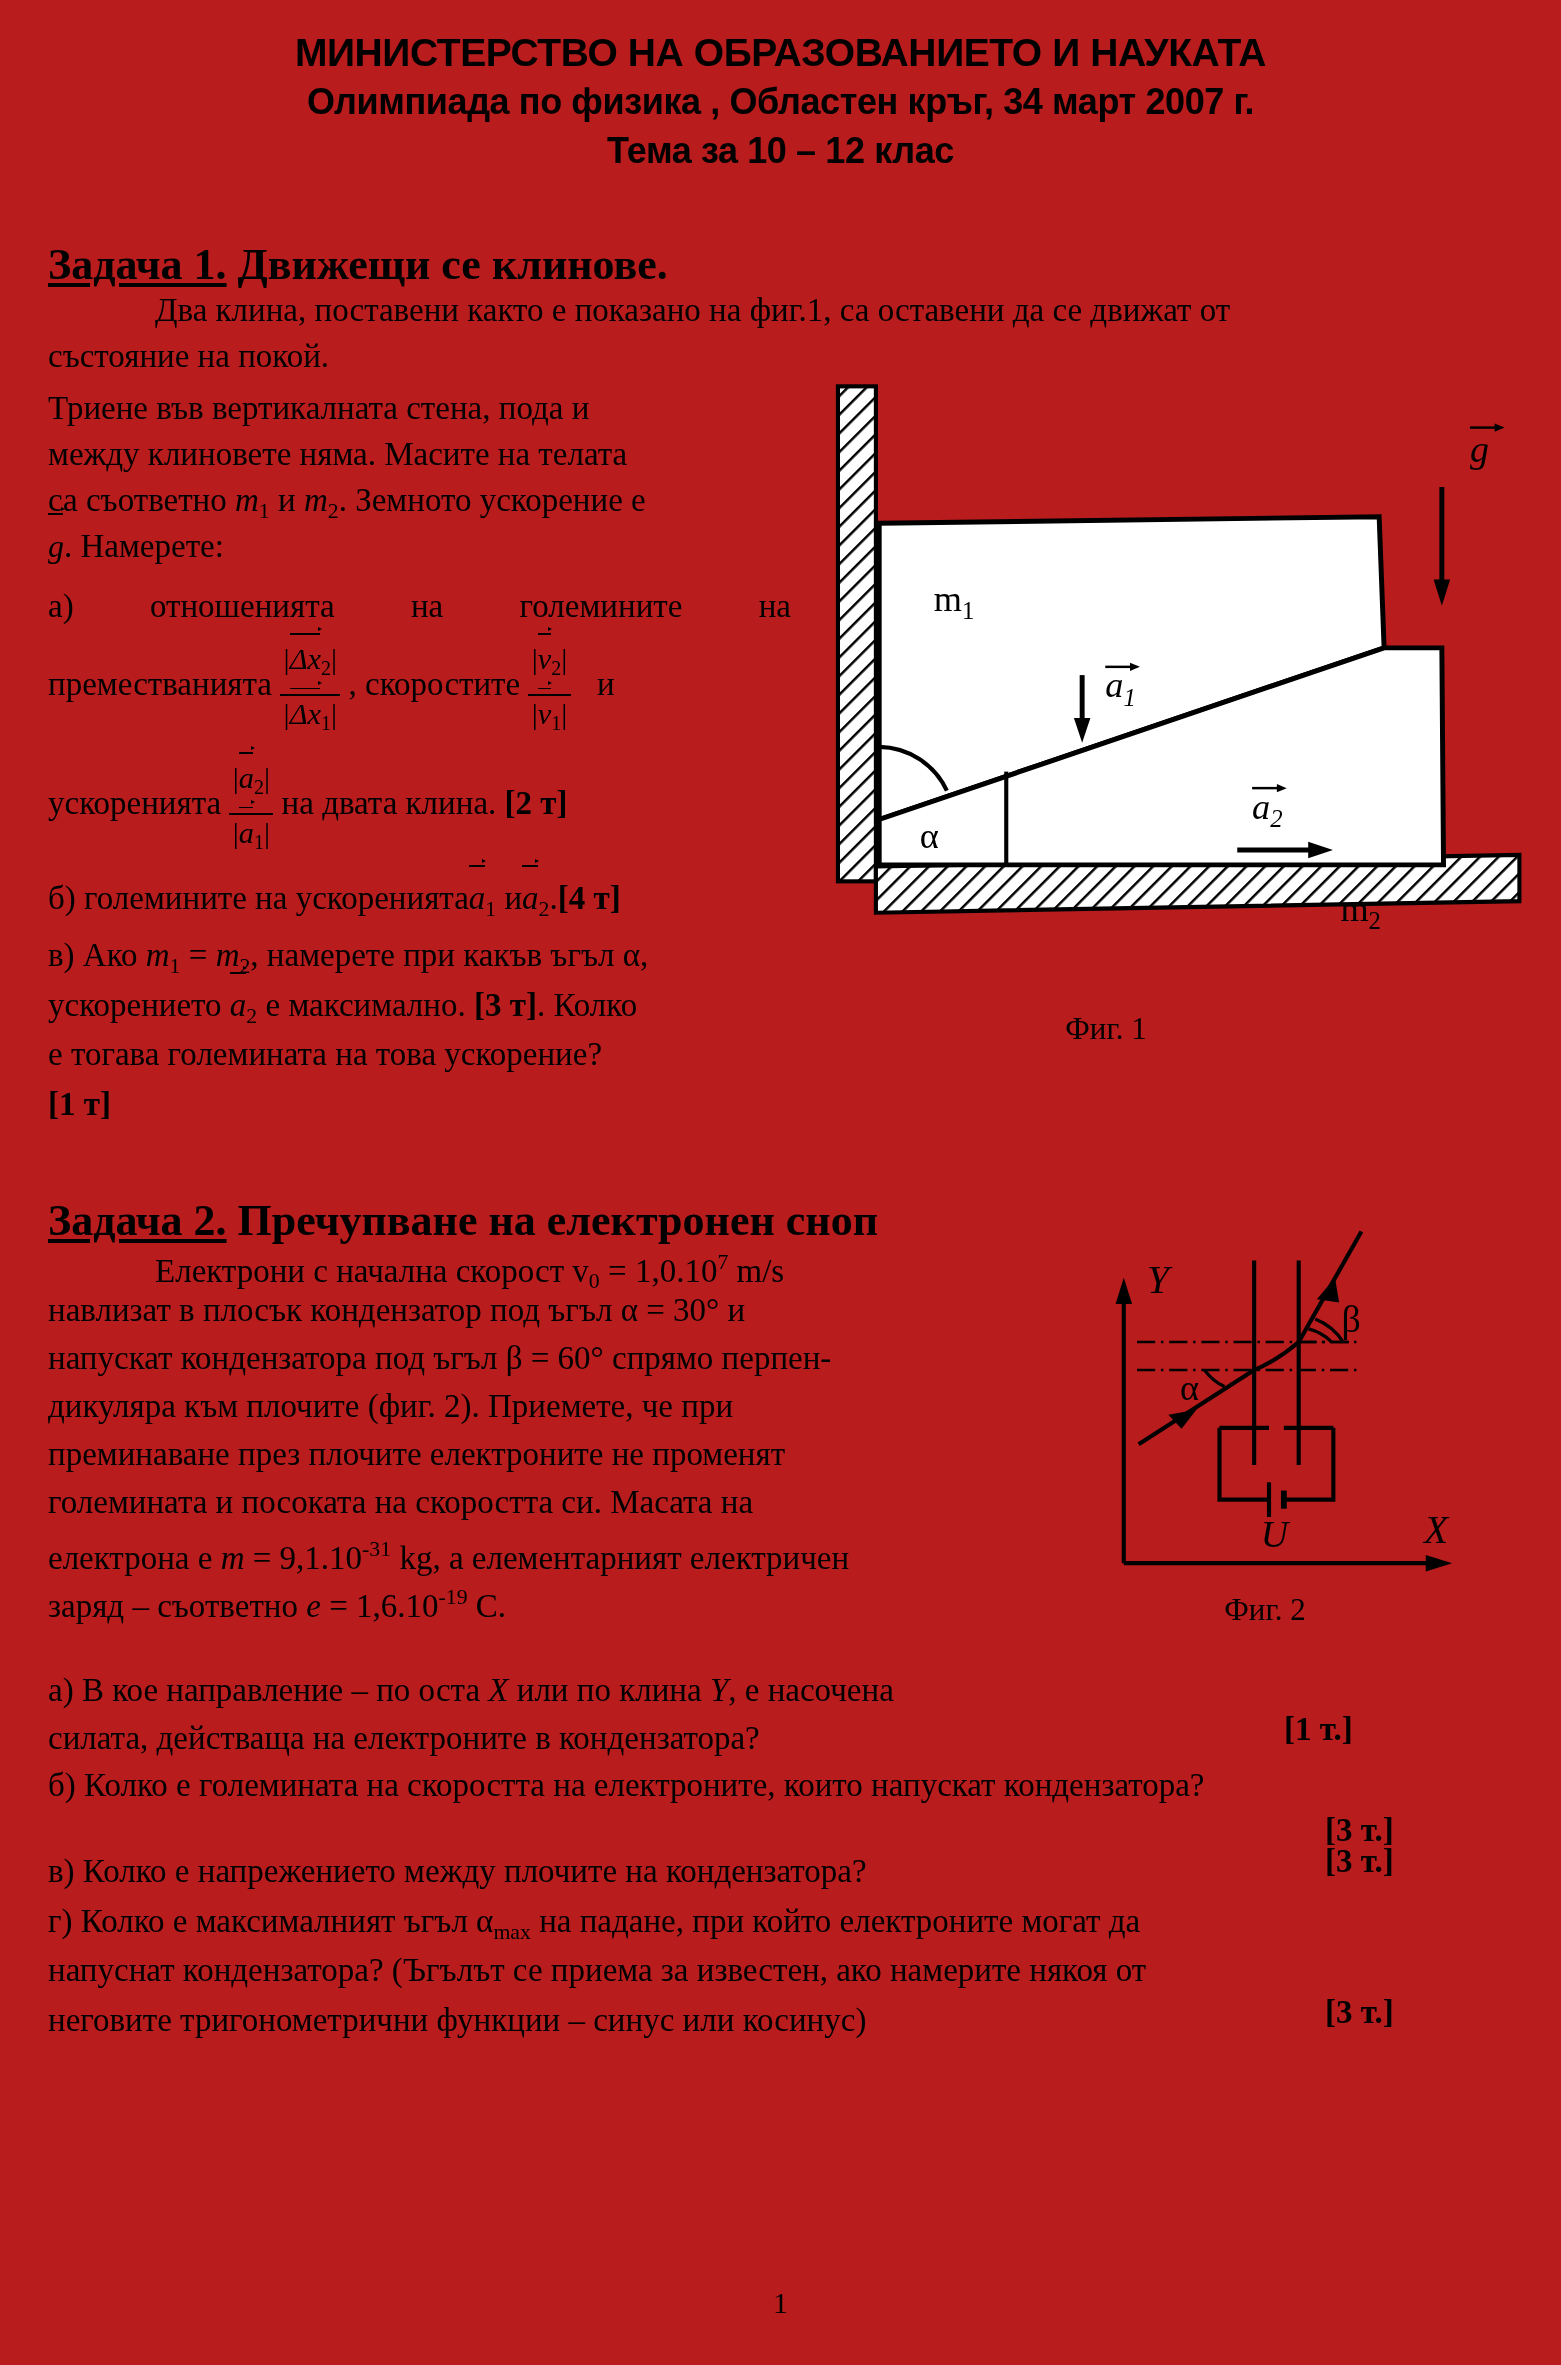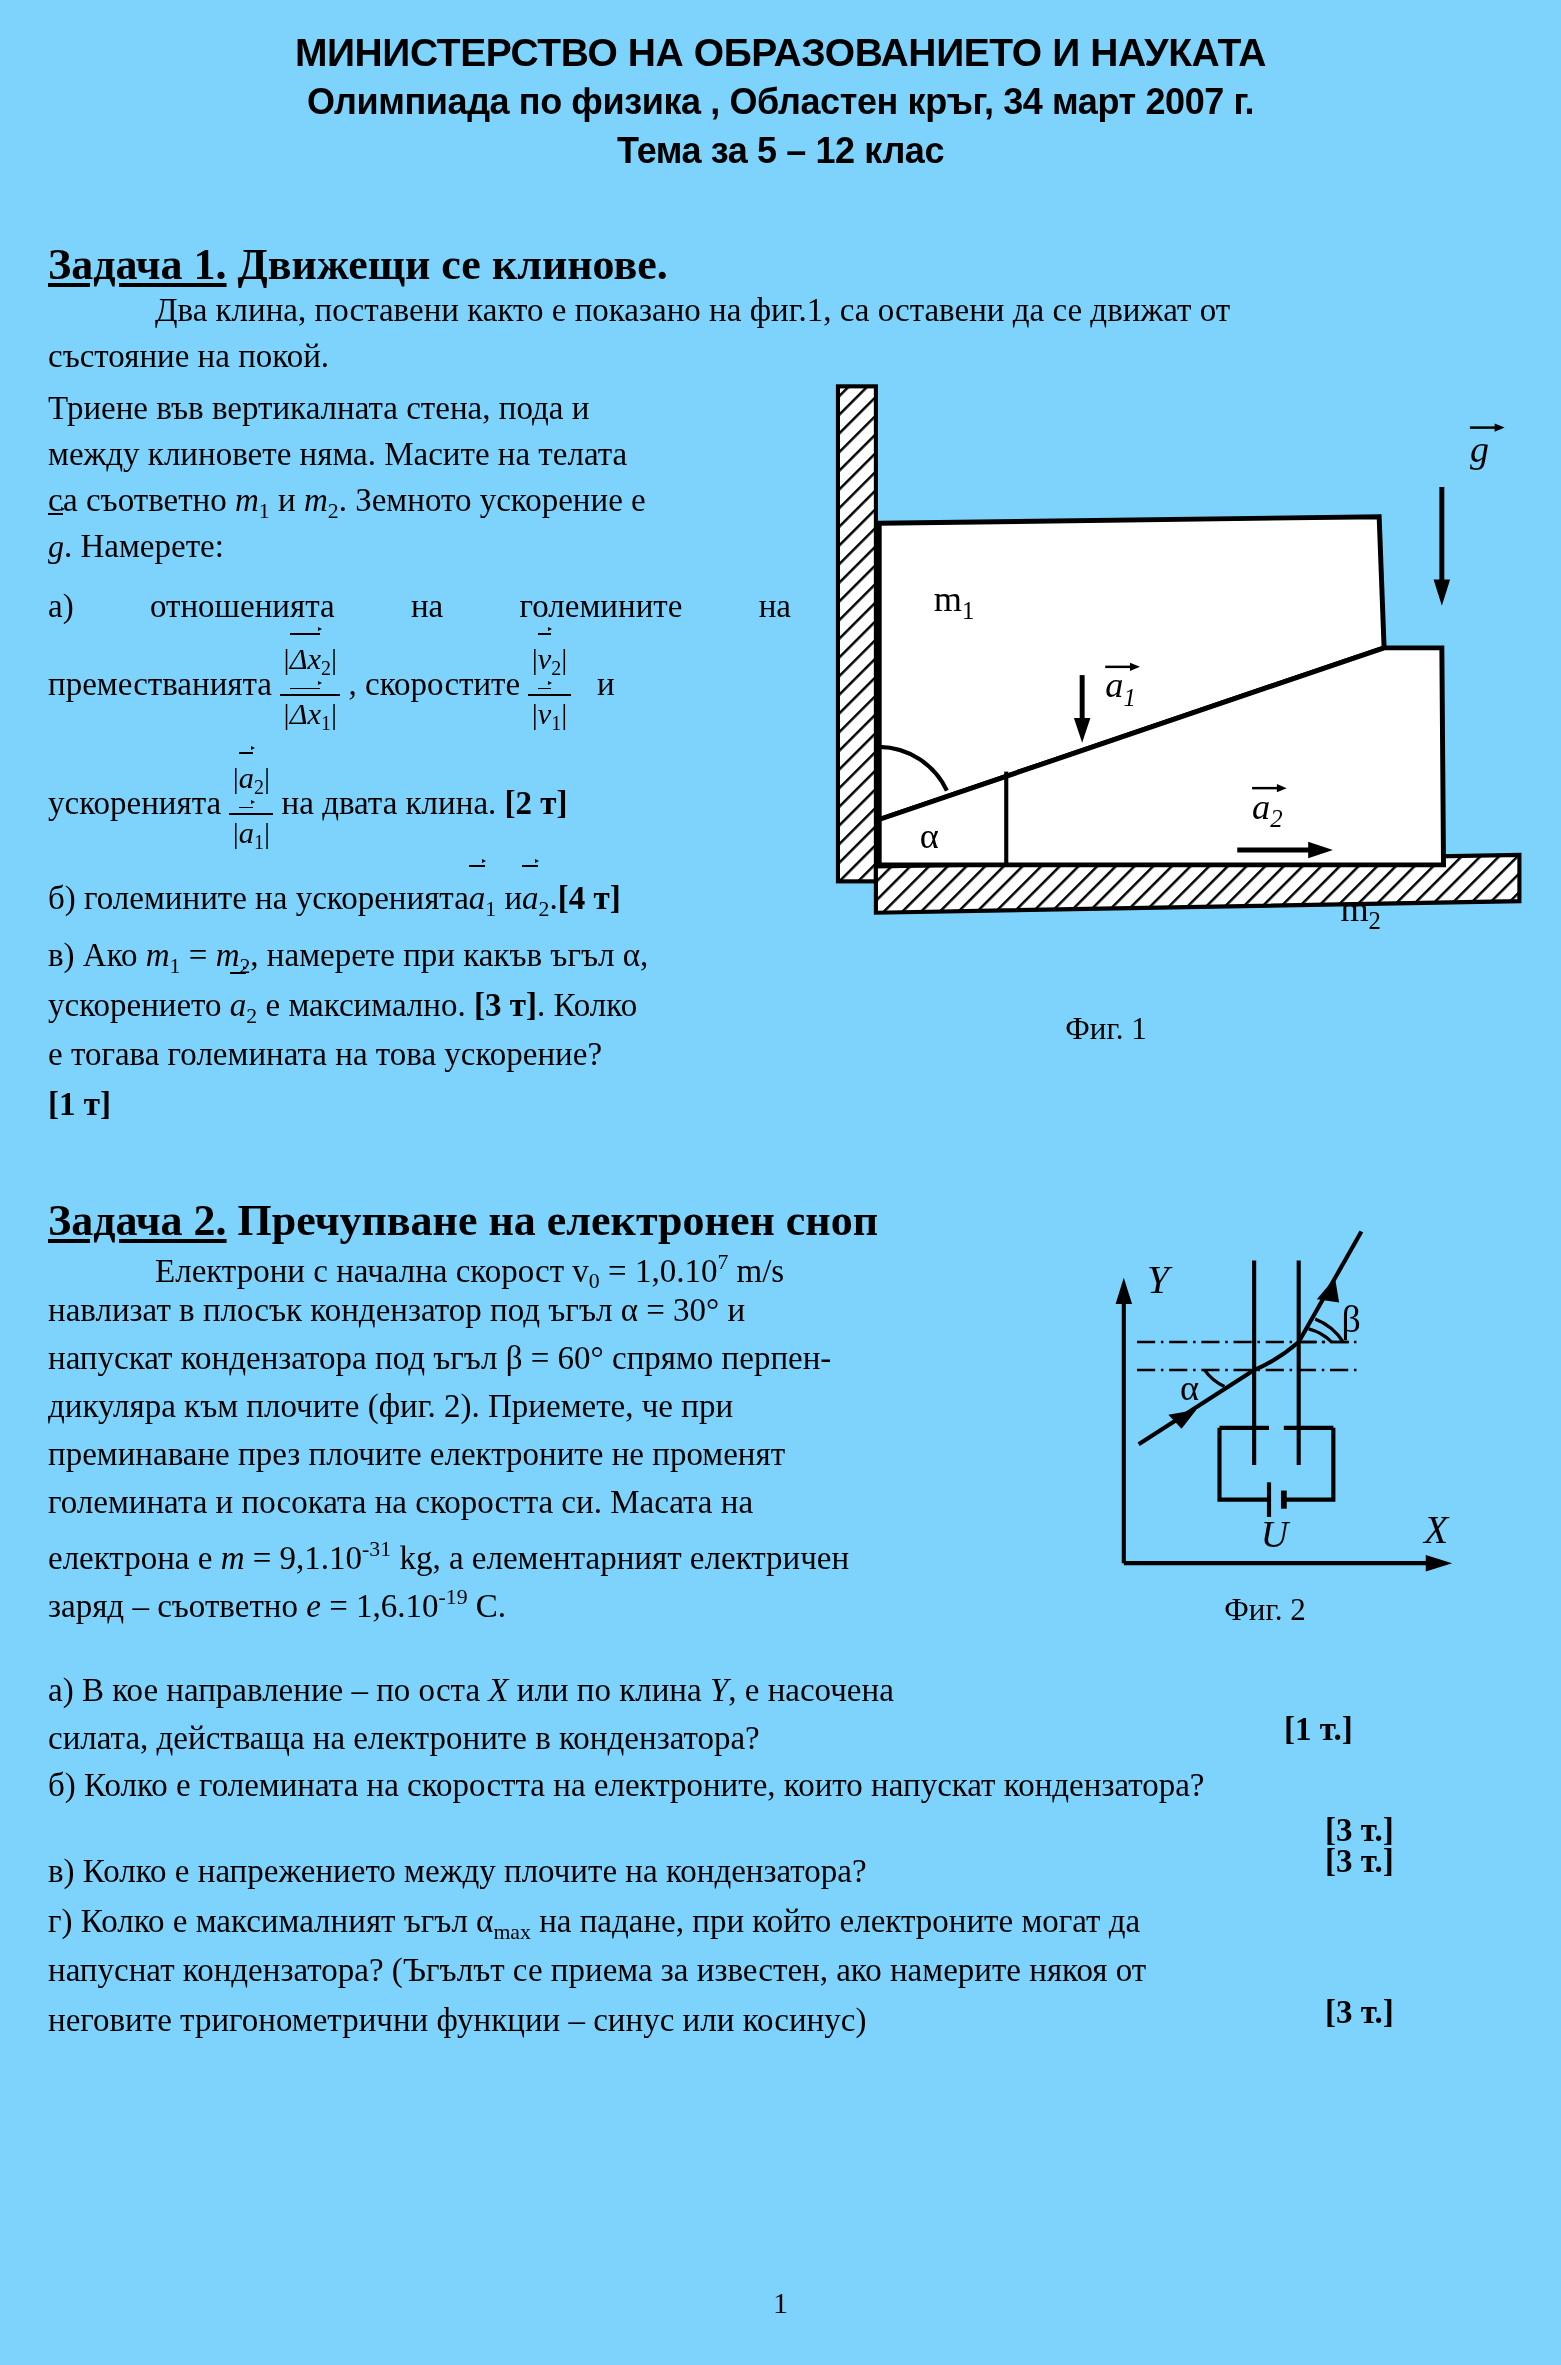--- a/index.html
+++ b/index.html
@@ -11,21 +11,21 @@
     width: 1561px;
     height: 2366px;
     position: relative;
     font-family: "Liberation Serif", "DejaVu Serif", serif;
     color: #000000;
     overflow: hidden;
   }
   .page {
     position: absolute;
     inset: 0;
-    background: #7dd3fc;
+    background: #b91c1c;
   }
 
   
   .hdr {
     position: absolute;
     left: 0; right: 0;
     text-align: center;
     font-family: "Liberation Sans", "DejaVu Sans", sans-serif;
     font-weight: bold;
     letter-spacing: -0.4px;
@@ -109,21 +109,21 @@
     font-size: 30px;
   }
 </style>
 </head>
 <body>
 
 <div class="page">
 
   <div class="hdr" id="hdr1">МИНИСТЕРСТВО НА ОБРАЗОВАНИЕТО И НАУКАТА</div>
   <div class="hdr" id="hdr2">Олимпиада по физика , Областен кръг,  34 март 2007 г.</div>
-  <div class="hdr" id="hdr3">Тема за 5 – 12 клас</div>
+  <div class="hdr" id="hdr3">Тема за 10 – 12 клас</div>
 
   <div class="ttl" style="left:48px; top:239px;">
     <span class="u">Задача 1.</span>
     <span>Движещи се клинове.</span>
   </div>
 
   <div class="txt" style="left:48px; top:287px; width:1485px; text-indent:107px; text-align:left;">Два клина, поставени както е показано на фиг.1, са оставени да се движат от</div>
   <div class="txt" style="left:48px; top:333px; width:825px; text-align:left;">състояние на покой.</div>
 
   <div class="txt" style="left:48px; top:385px; width:759px; text-align:justify;">Триене във вертикалната стена, пода и</div>

